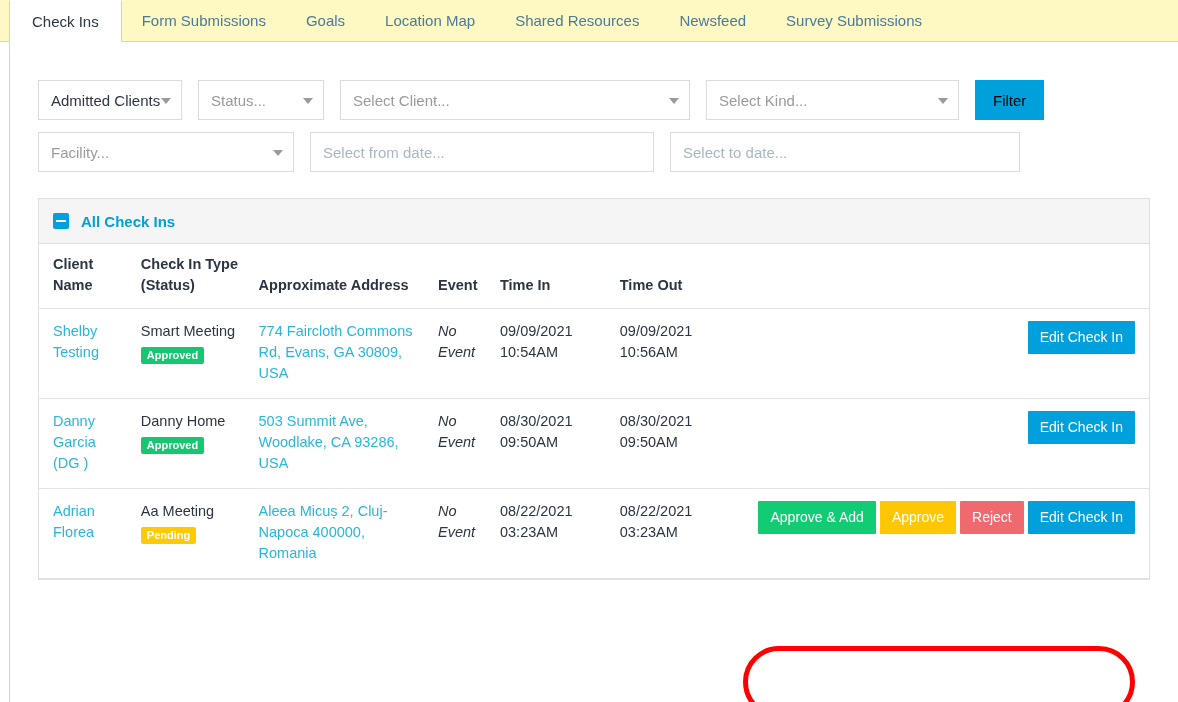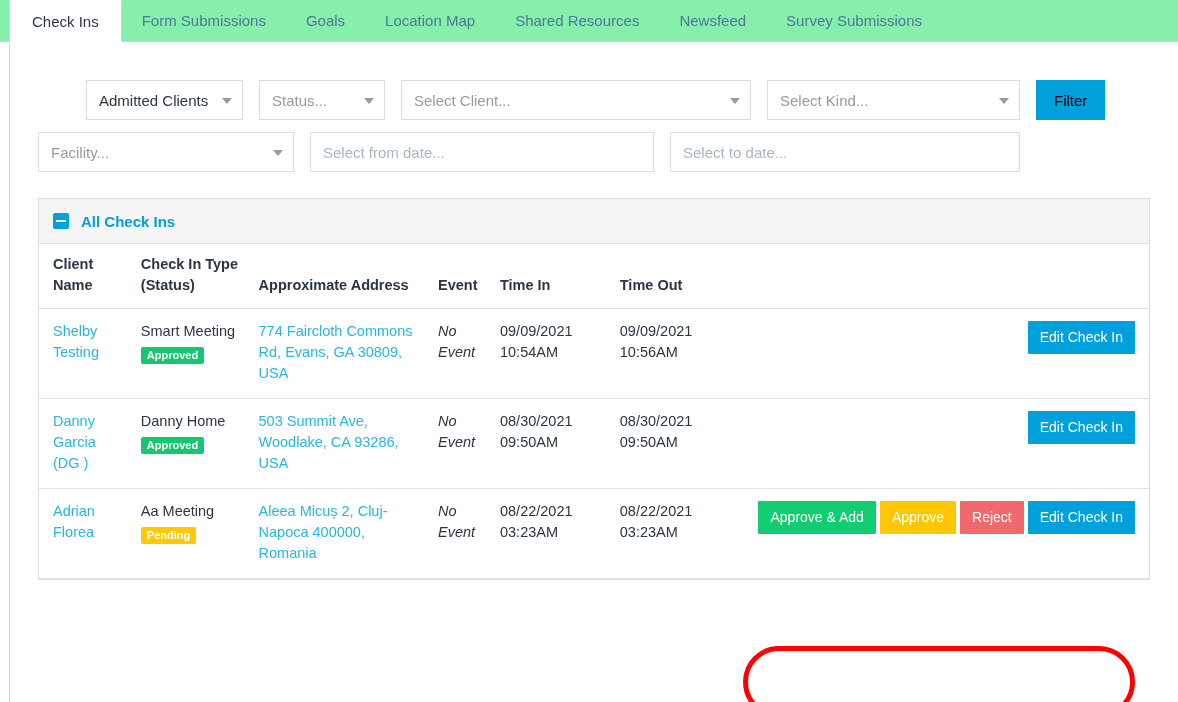--- a/index.html
+++ b/index.html
@@ -9,21 +9,21 @@
     background: #ffffff;
     font-family: "Liberation Sans", sans-serif;
     color: #34404e;
     overflow: hidden;
   }
 
   
   .tabbar {
     position: relative;
     height: 42px;
-    background: #86efac;
+    background: #fef9c3;
     border-bottom: 1px solid #cfd4d9;
     display: flex;
     align-items: stretch;
     padding-left: 9px;
   }
   .tab {
     display: flex; align-items: center;
     padding: 0 20px;
     font-size: 15px;
     color: #4c7a99;
@@ -78,21 +78,21 @@
   .caret {
     position: absolute;
     right: 10px;
     top: 50%;
     margin-top: -2px;
     width: 0; height: 0;
     border-left: 5px solid transparent;
     border-right: 5px solid transparent;
     border-top: 6px solid #9a9a9a;
   }
-  .w-admitted { width: 157px; margin-left: 48px; }
+  .w-admitted { width: 144px; }
   .w-status   { width: 126px; }
   .w-client   { width: 350px; }
   .w-kind     { width: 253px; }
   .w-facility { width: 256px; }
   .w-from     { width: 344px; }
   .w-to       { width: 350px; }
 
   .filter-btn {
     height: 40px;
     min-width: 68px;

